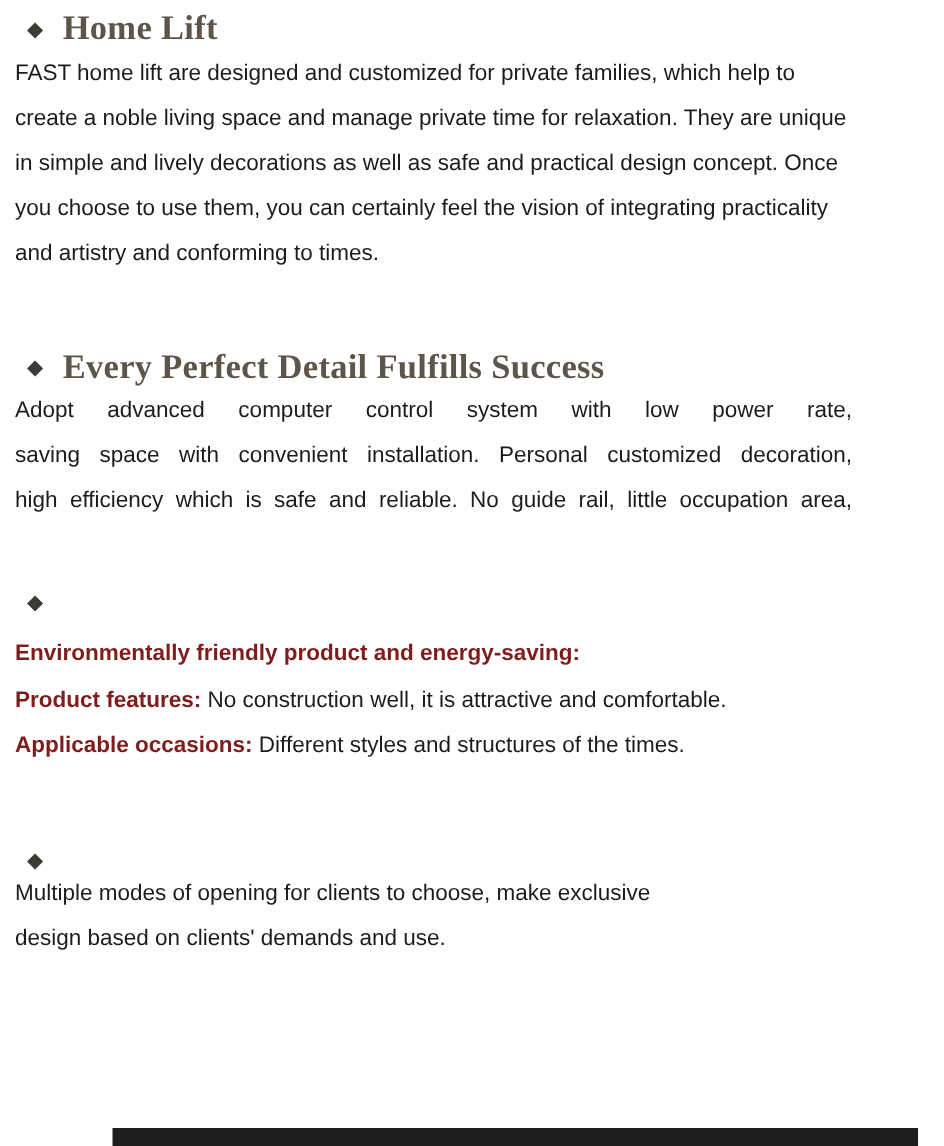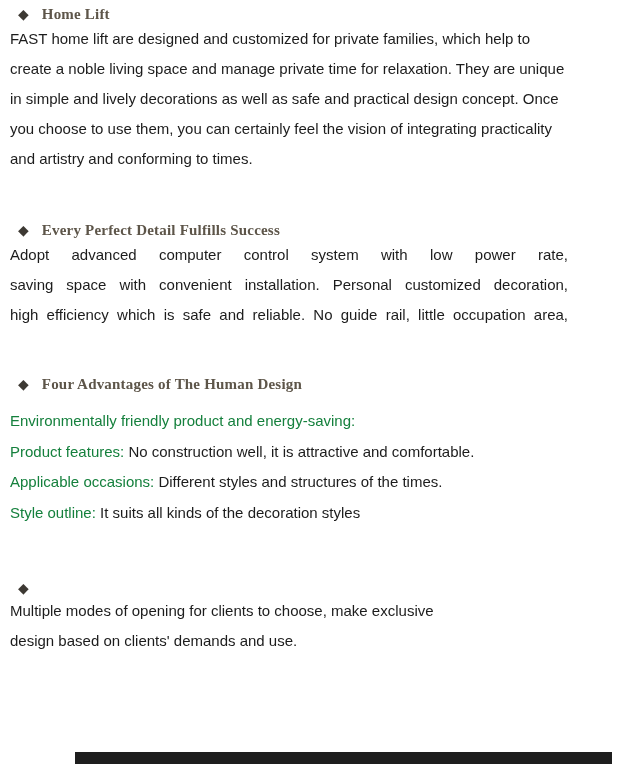--- a/index.html
+++ b/index.html
@@ -28,21 +28,21 @@
   }
   .diamond {
     font-size: 14px;
     color: #3d3933;
     margin-right: 13px;
     line-height: 1;
   }
   .heading {
     font-family: "Liberation Serif", serif;
     font-weight: bold;
-    font-size: 15px;
+    font-size: 23px;
     color: #5d5549;
     letter-spacing: 0.2px;
     line-height: 1.2;
     text-align: right;
   }
   .para {
     margin-top: 1px;
   }
   .line {
     line-height: 30px;
@@ -51,22 +51,22 @@
   .justify {
     white-space: normal;
     text-align: justify;
     text-align-last: justify;
     width: 558px;
   }
   .feature-line {
     line-height: 30.5px;
   }
   .feature-label {
-    font-weight: normal;
-    color: #15803d;
+    font-weight: bold;
+    color: #7f1d1d;
   }
   .sec-1 { padding-top: 5px; }
   .sec-2 { padding-top: 47px; }
   .sec-3 { padding-top: 45px; }
   .sec-3 .para { margin-top: 13px; }
   .sec-4 { padding-top: 53px; }
   .image-strip {
     position: absolute;
     left: 75px;
     top: 752px;
@@ -102,34 +102,30 @@
     <div class="para">
       <div class="line justify">Adopt advanced computer control system with low power rate,</div>
       <div class="line justify">saving space with convenient installation. Personal customized decoration,</div>
       <div class="line justify">high efficiency which is safe and reliable. No guide rail, little occupation area,</div>
     </div>
   </div>
 
   <div class="section sec-3">
     <div class="heading-row">
       <span class="diamond">◆</span>
-      <span class="heading">Four Advantages of The Human Design</span>
     </div>
     <div class="para">
       <div class="line feature-line">
         <span class="feature-label">Environmentally friendly product and energy-saving:</span><span></span>
       </div>
       <div class="line feature-line">
         <span class="feature-label">Product features:</span><span> No construction well, it is attractive and comfortable.</span>
       </div>
       <div class="line feature-line">
         <span class="feature-label">Applicable occasions:</span><span> Different styles and structures of the times.</span>
-      </div>
-      <div class="line feature-line">
-        <span class="feature-label">Style outline:</span><span> It suits all kinds of the decoration styles</span>
       </div>
     </div>
   </div>
 
   <div class="section sec-4">
     <div class="heading-row">
       <span class="diamond">◆</span>
     </div>
     <div class="para">
       <div class="line">Multiple modes of opening for clients to choose, make exclusive</div>

